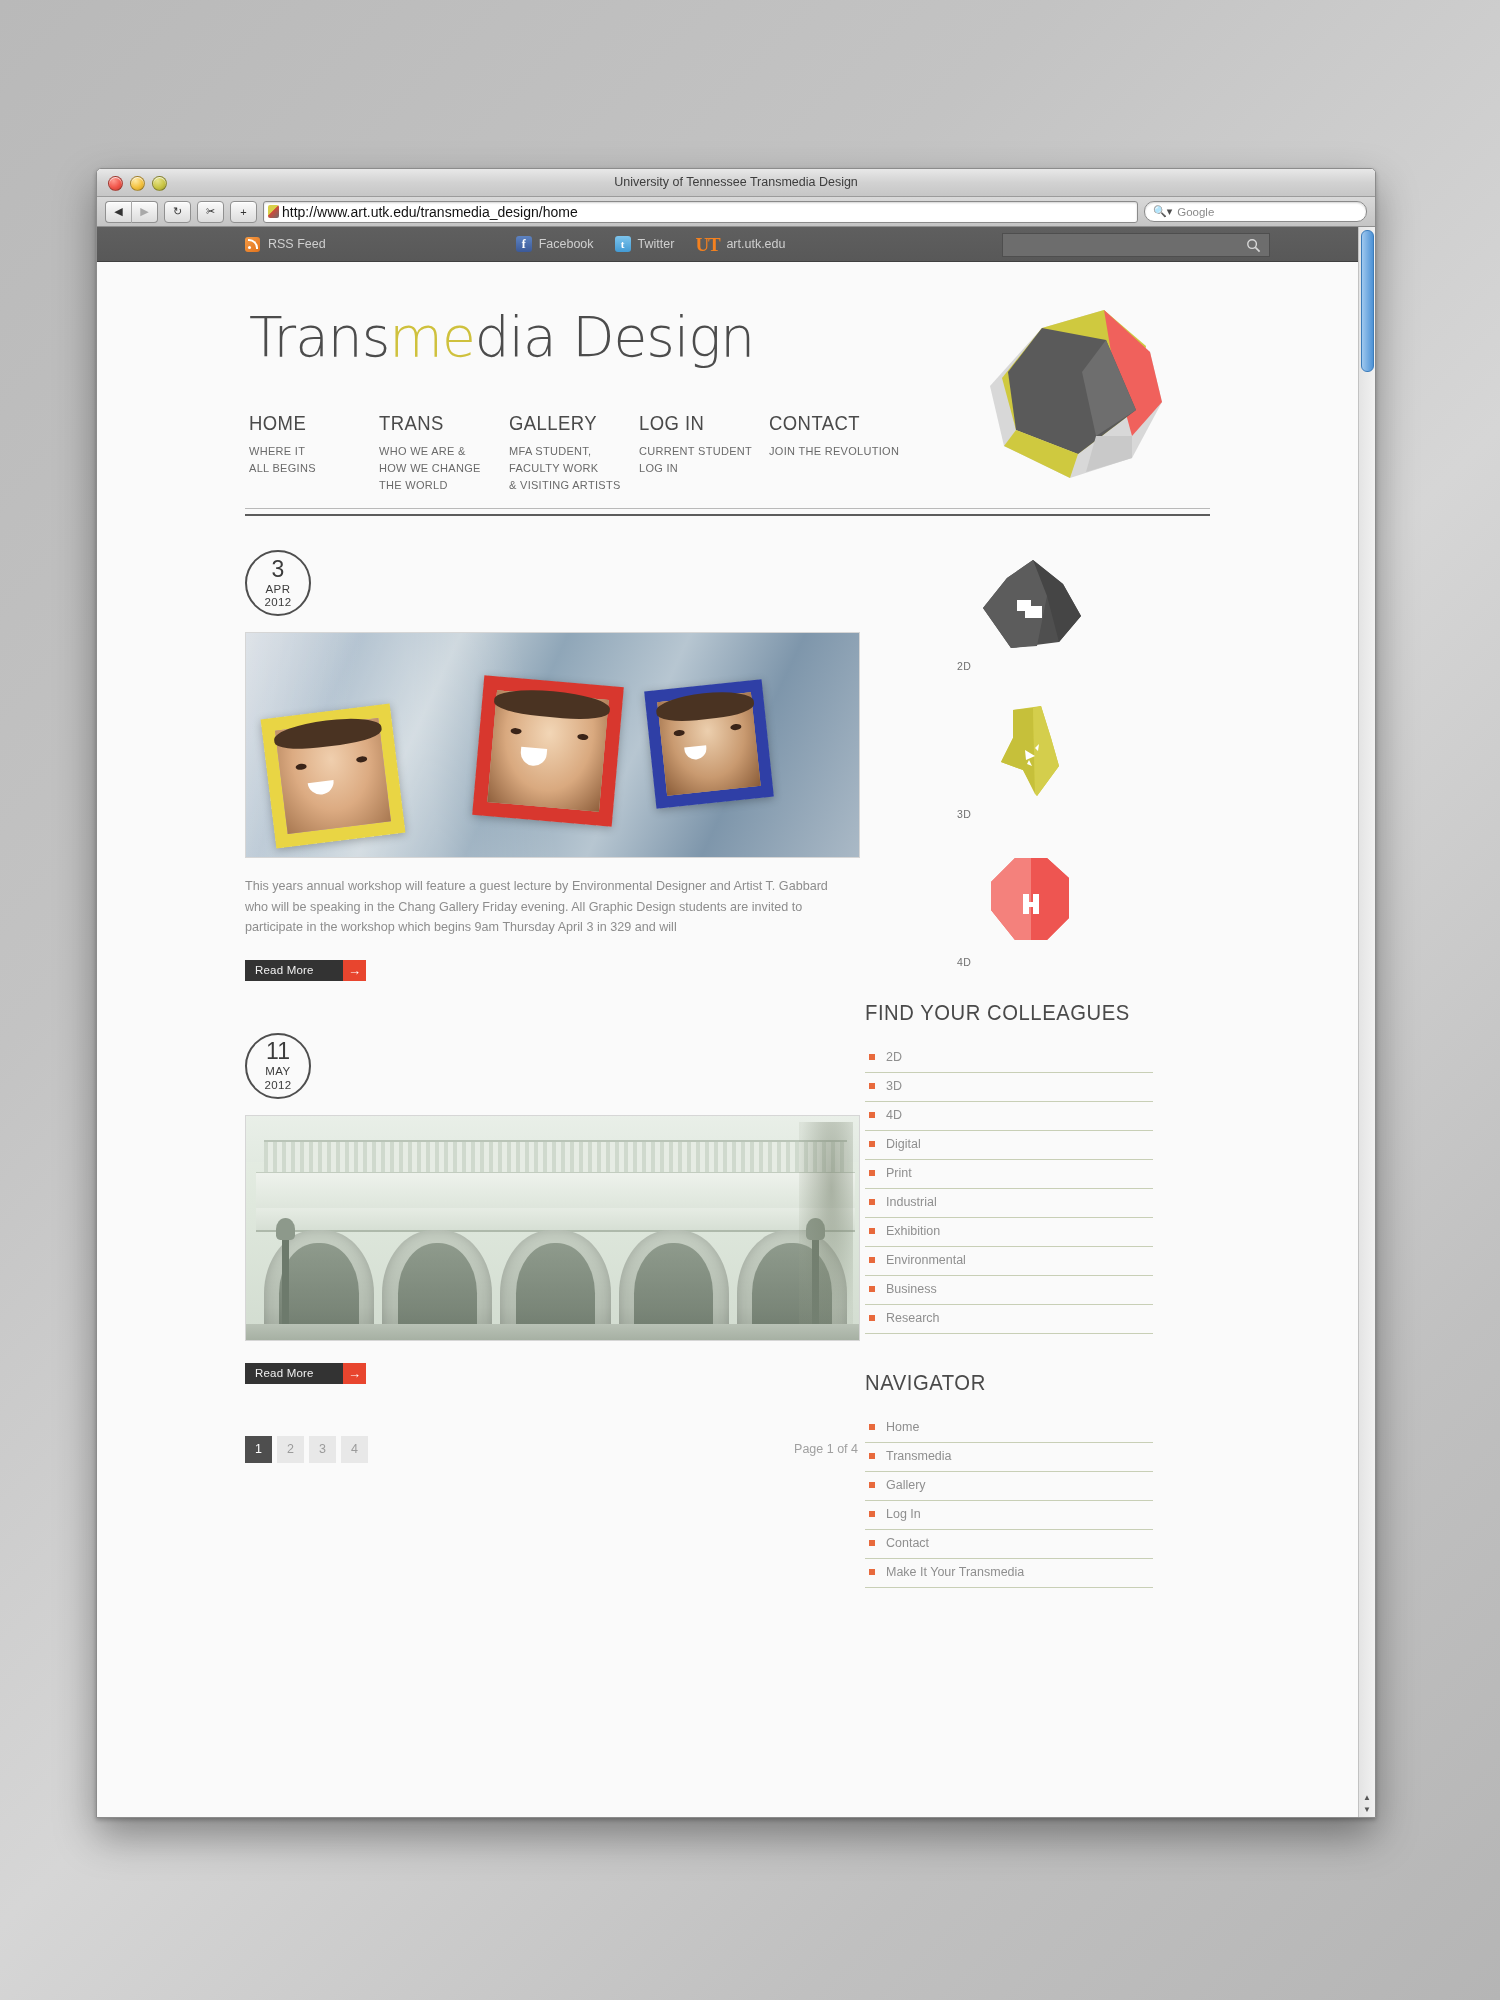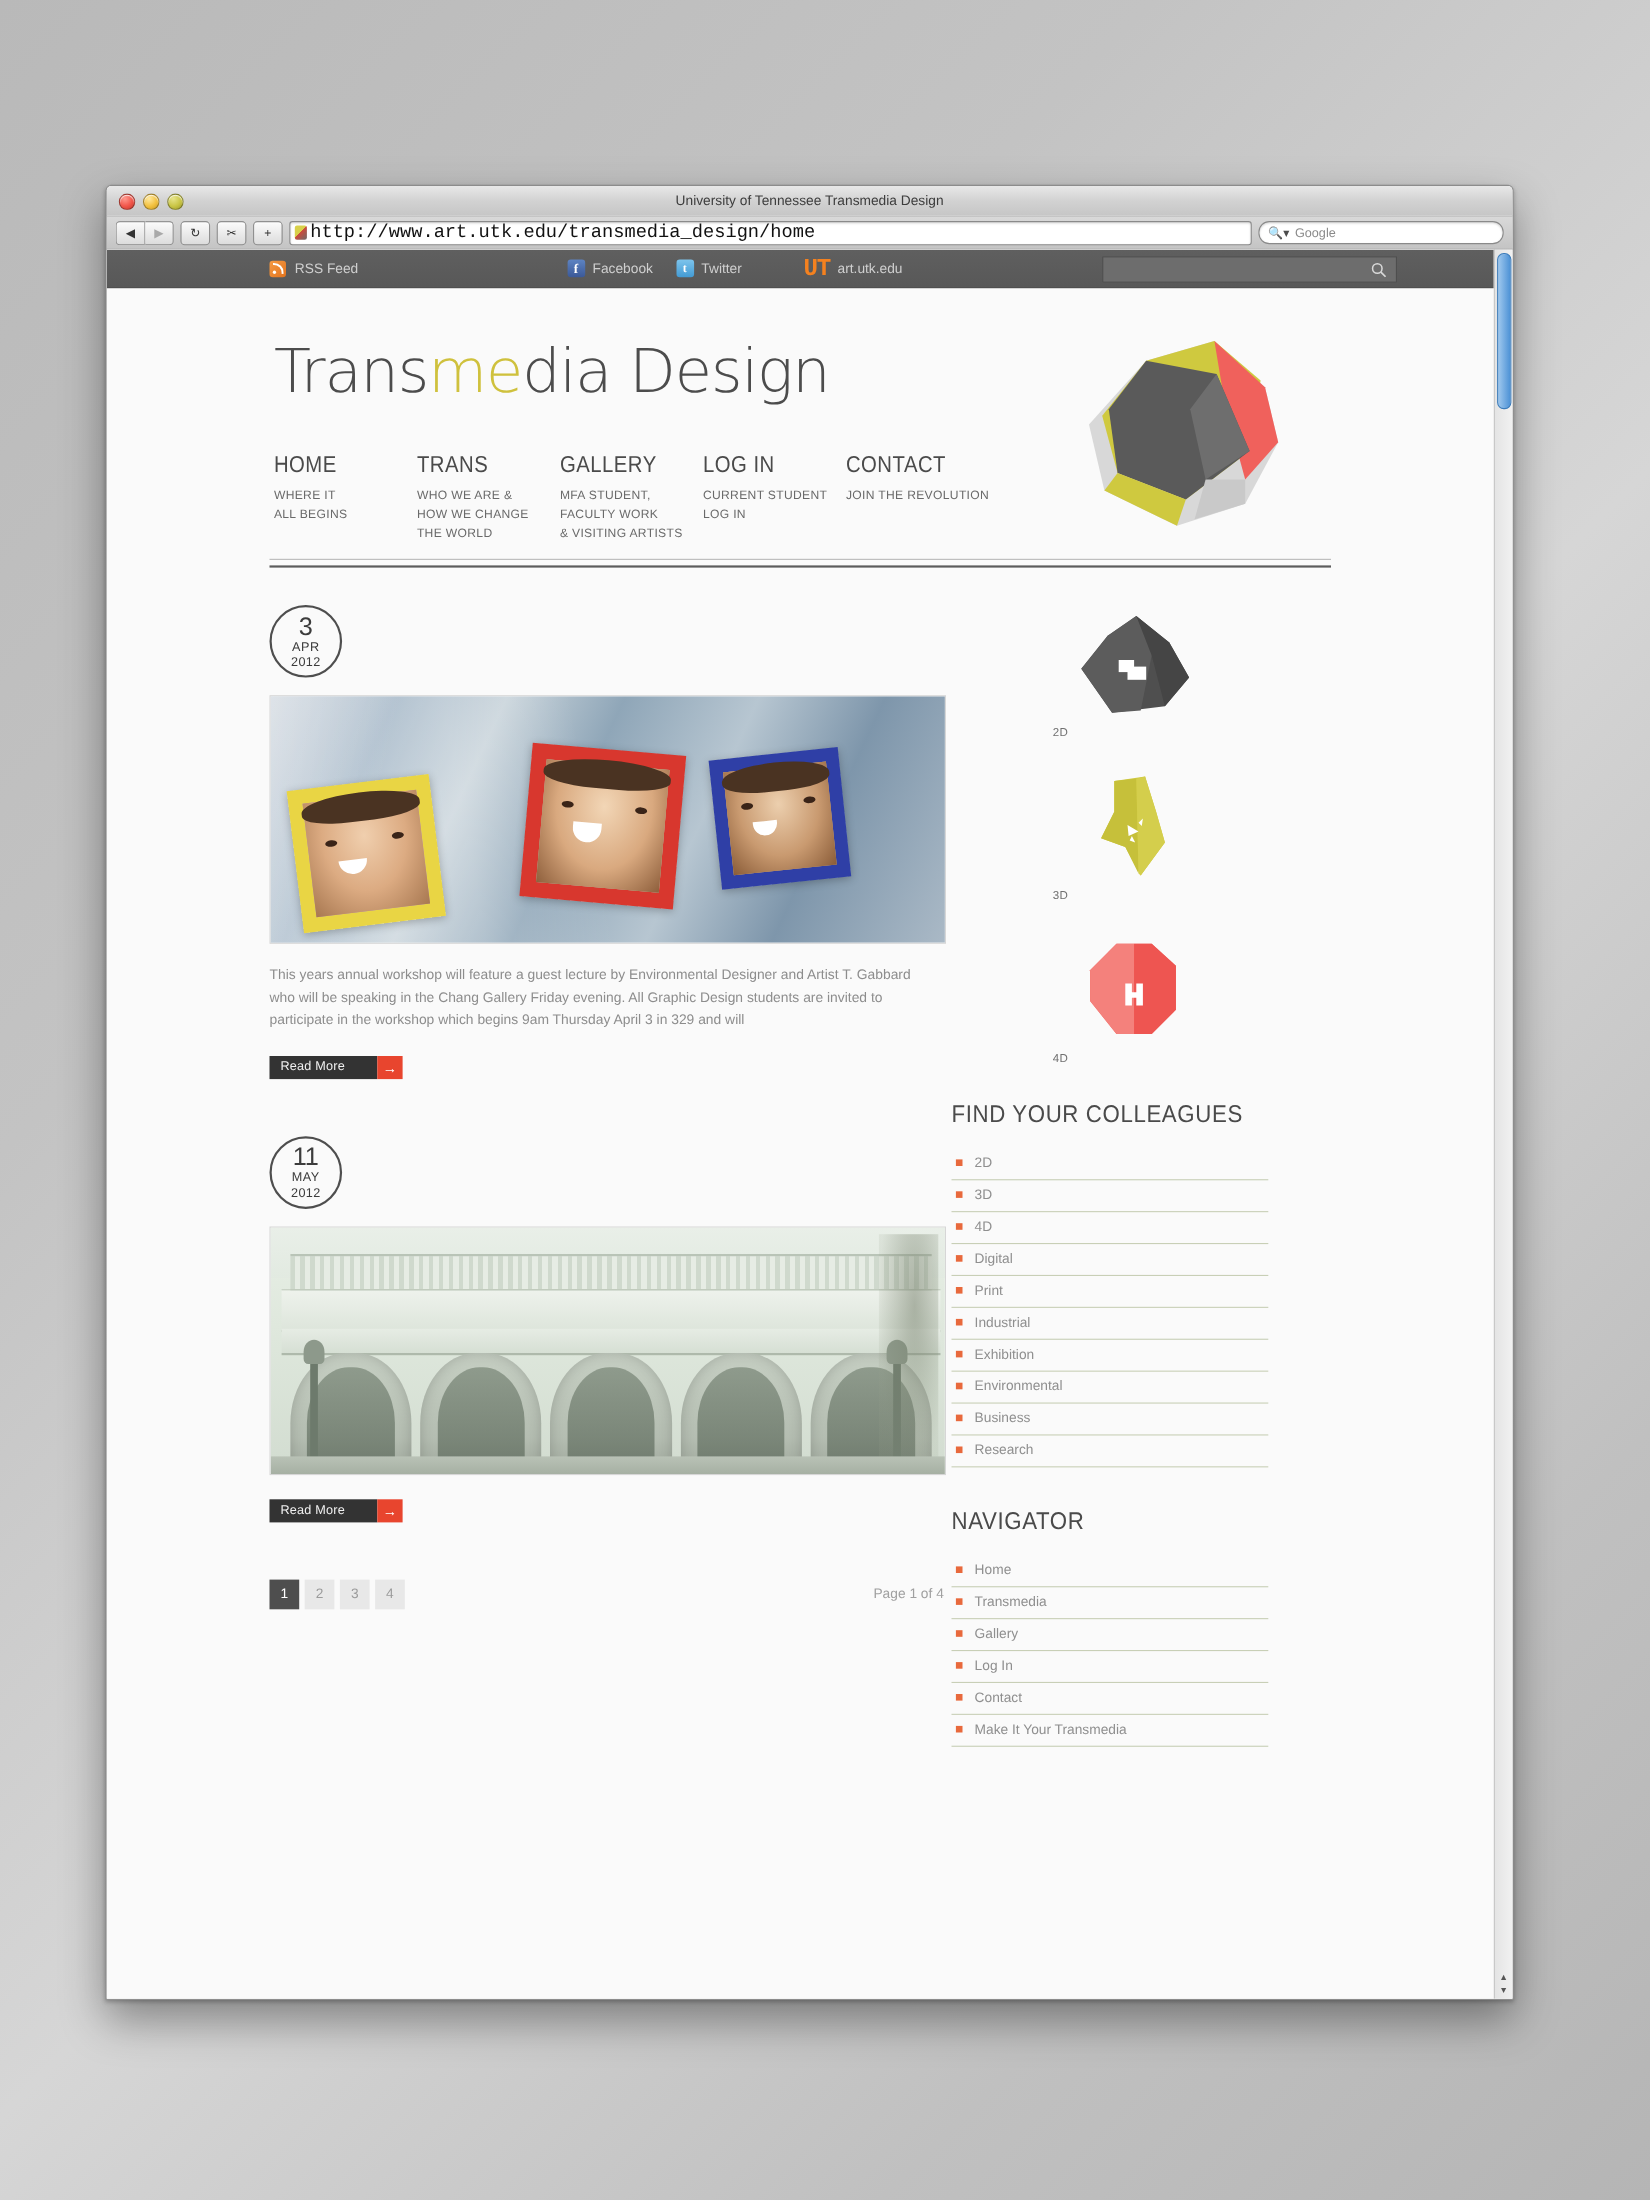--- a/index.html
+++ b/index.html
@@ -100,24 +100,24 @@
     gap: 3px;
     box-shadow: inset 0 1px 2px rgba(0,0,0,0.18);
   }
   .favicon {
     width: 11px; height: 13px;
     background: linear-gradient(135deg, #d8d04a 0%, #d8d04a 45%, #cf4a3a 46%, #6b6b6b 100%);
     border-radius: 2px;
     flex: none;
   }
   .url-text {
-    font-size: 17px;
+    font-size: 14px;
     color: #111;
     white-space: nowrap;
-    font-family: Liberation Mono, monospace;
+    font-family: Liberation Sans, sans-serif;
   }
   .searchbar {
     width: 205px;
     height: 19px;
     background: #ffffff;
     border: 1px solid #8a8a8a;
     border-radius: 10px;
     display: flex;
     align-items: center;
     padding: 0 8px;
@@ -230,26 +230,25 @@
     color: #fff;
     font-size: 11px;
     font-weight: bold;
     text-align: center;
     line-height: 16px;
     font-family: "Liberation Serif", serif;
   }
   .ut-icon {
     width: 24px; height: 17px;
     color: #f4811f;
-    font-size: 22px;
+    font-size: 19px;
     font-weight: bold;
     letter-spacing: -1px;
     line-height: 17px;
-    font-family: Liberation Mono, monospace;
-    margin-left: 35px;
+    font-family: Liberation Serif, serif;
   }
   .site-search {
     position: absolute;
     right: 88px;
     top: 6px;
     width: 258px;
     height: 22px;
     background: #6d6d6d;
     border: 1px solid #4e4e4e;
     display: flex;

